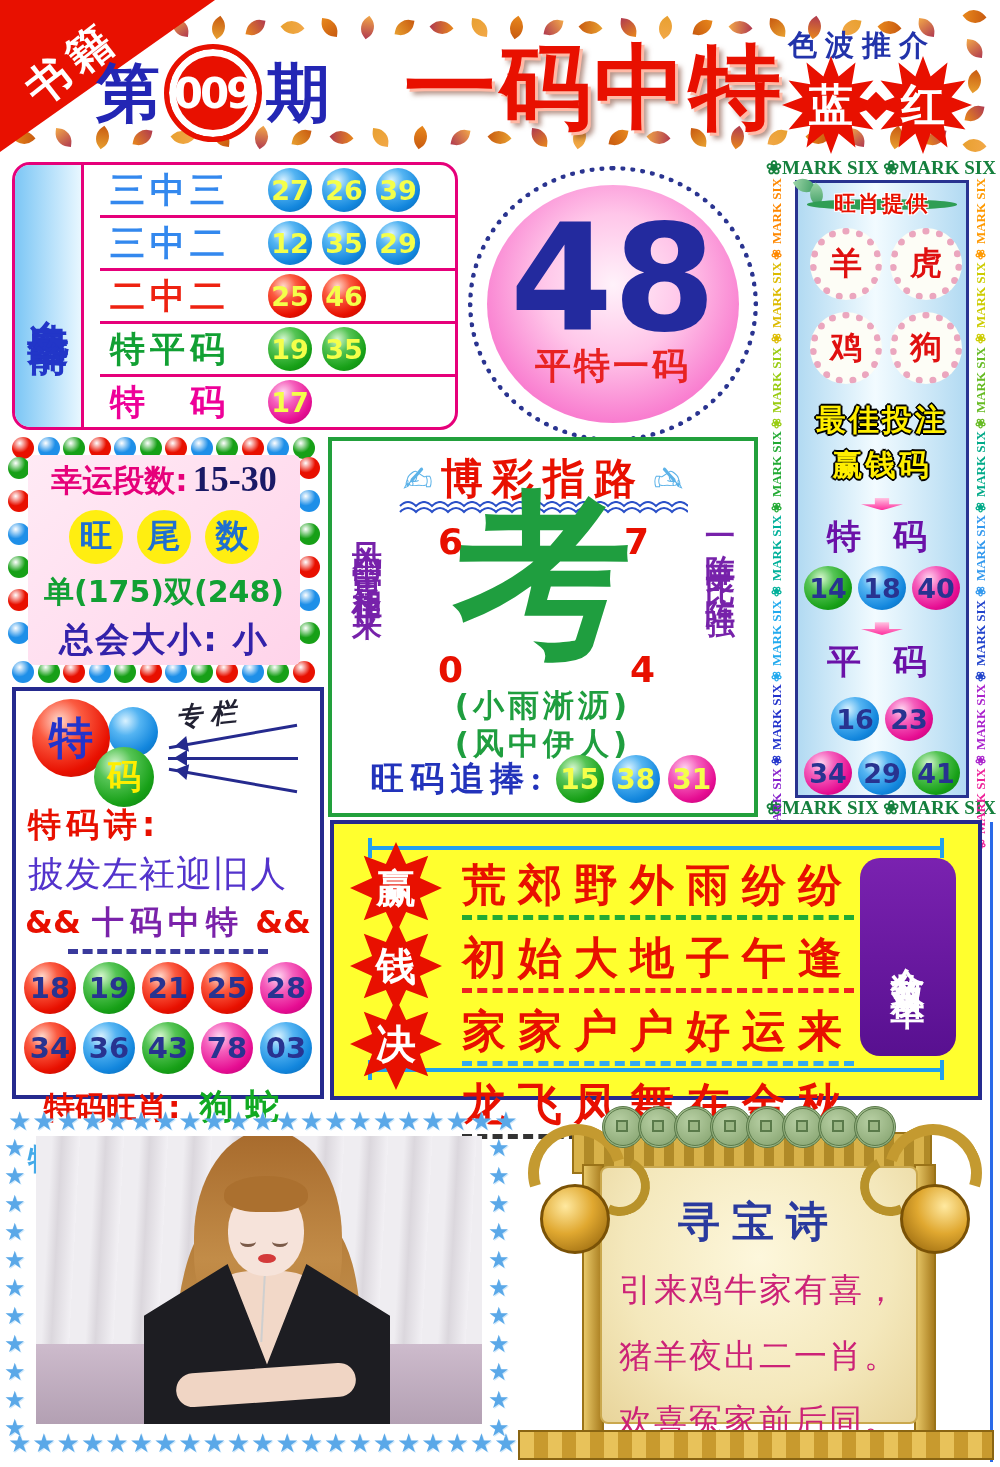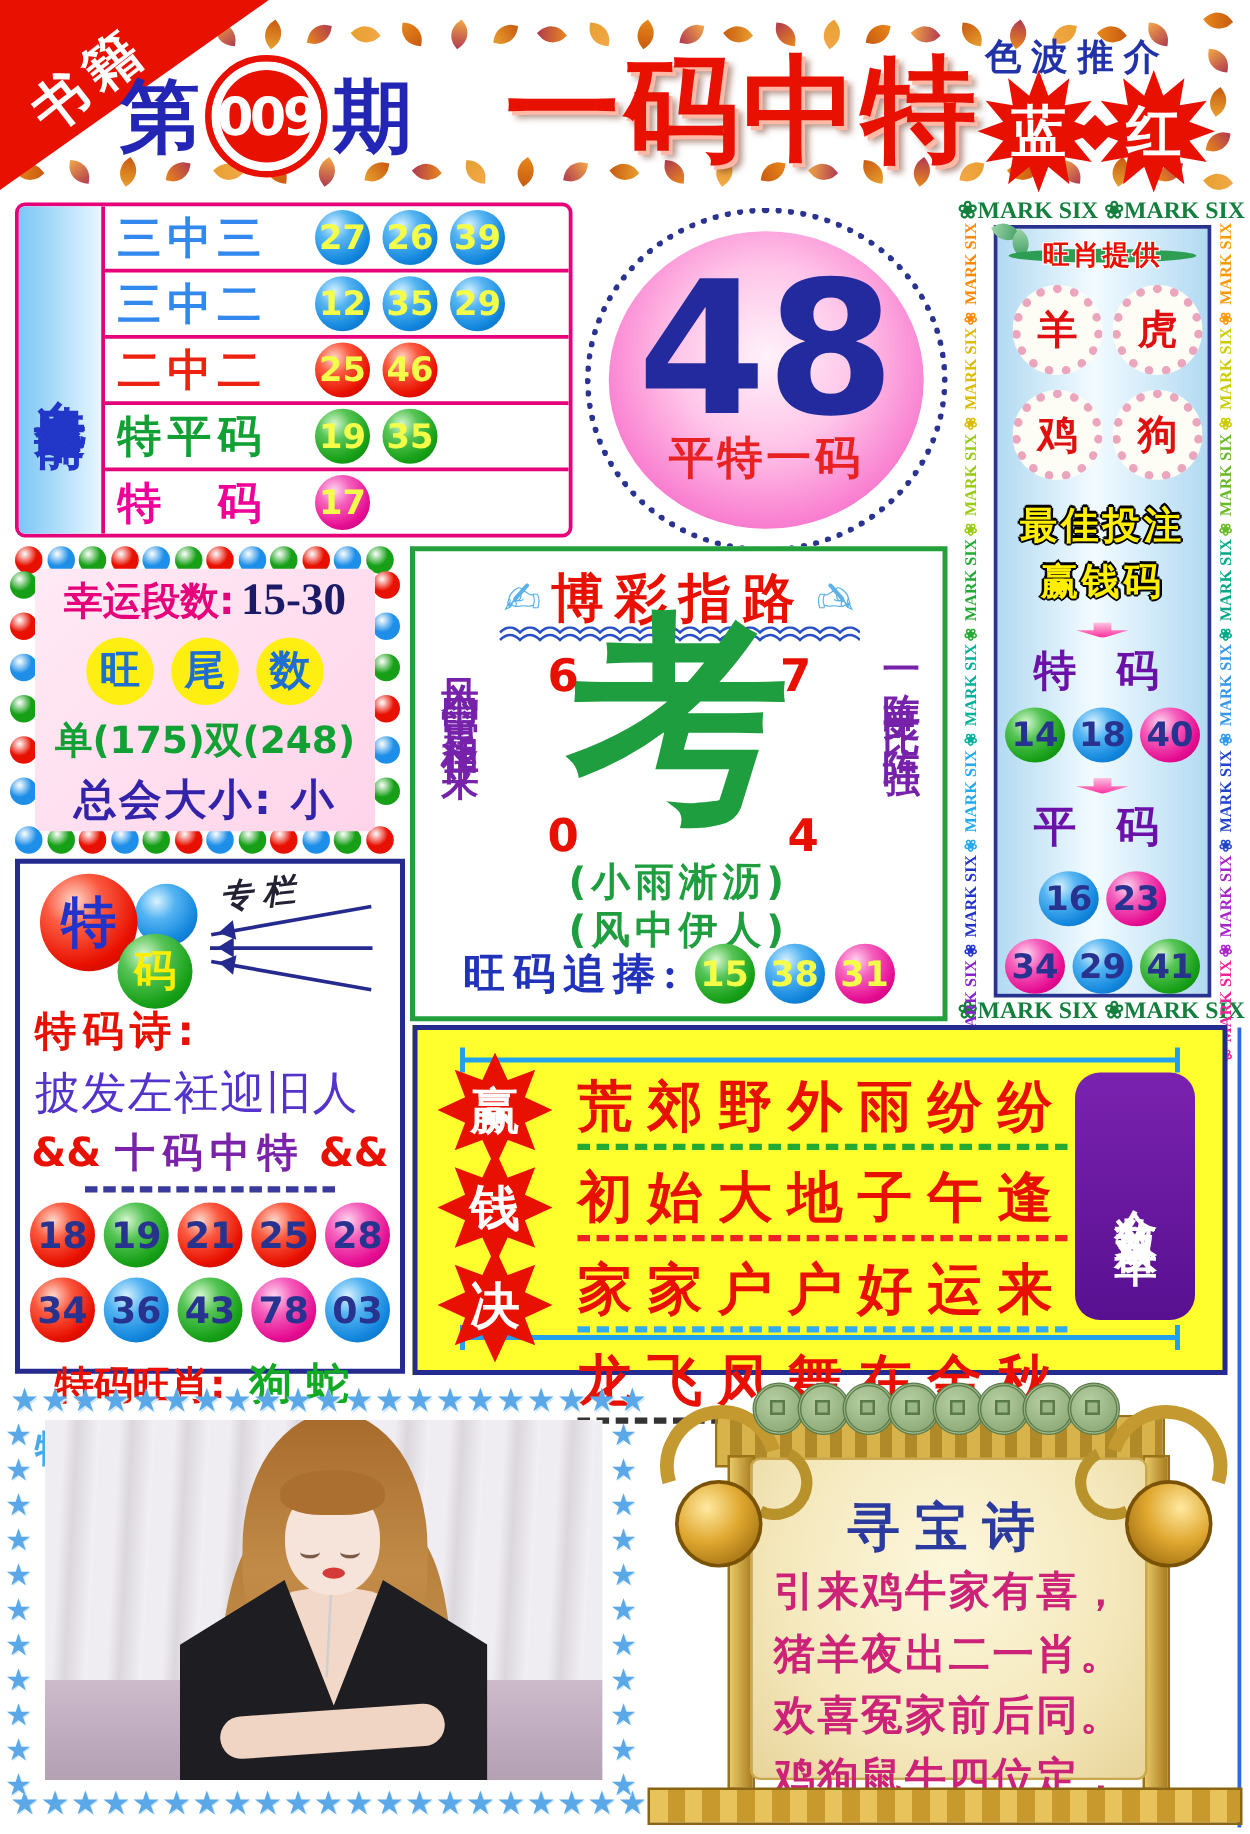--- a/index.html
+++ b/index.html
@@ -36,21 +36,21 @@
   .b-green{background:radial-gradient(circle at 35% 28%,#d8f7d0 0%,#55c455 30%,#17a017 68%,#0b7a10 100%);}
   .b-magenta{background:radial-gradient(circle at 35% 28%,#ffd6f0 0%,#f55fbc 30%,#e60d92 68%,#b0006c 100%);}
   .n-navy{color:#283390;}
   .sz44{width:44px;height:44px;font-size:27px;}
   .sz46{width:48px;height:44px;font-size:27px;}
   .sz48{width:48px;height:48px;font-size:28px;}
   .sz52{width:52px;height:52px;font-size:29px;}
 
   
   .ltable{position:absolute;left:12px;top:162px;width:440px;height:262px;border:3px solid #e6007a;
-          border-radius:8px;display:flex;overflow:hidden;background:#fff;}
+          border-radius:18px;display:flex;overflow:hidden;background:#fff;gap:16px;}
   .ltable-side{width:66px;background:linear-gradient(90deg,#7cc6f5,#e8f7ff);border-right:3px solid #e6007a;
           display:flex;align-items:center;justify-content:center;}
   .ltable-side span{writing-mode:vertical-rl;font-size:42px;font-weight:bold;color:#2236c8;letter-spacing:4px;}
   .ltable-rows{flex:1;display:flex;flex-direction:column;}
   .lrow{flex:1;display:flex;align-items:center;padding-left:10px;border-bottom:3px solid #e6007a;gap:10px;}
   .lrow:last-child{border-bottom:none;}
   .lrow .lbl{width:148px;font-size:35px;font-weight:bold;letter-spacing:5px;white-space:nowrap;}
 
   
   .feat{position:absolute;left:468px;top:166px;width:280px;height:266px;border:5px dotted #2a3490;
@@ -182,22 +182,22 @@
         background:repeating-linear-gradient(90deg,#e8c25a 0 14px,#c89a2e 14px 28px);}
   .t-beam{position:absolute;left:64px;right:64px;top:28px;height:38px;border:2px solid #9a7318;
         background:repeating-linear-gradient(90deg,#d8b24a 0 10px,#b08a28 10px 20px);}
   .t-pillar{position:absolute;top:60px;bottom:30px;width:18px;border:2px solid #9a7318;
         background:linear-gradient(90deg,#e8c868,#a87c1e);}
   .t-parch{position:absolute;left:92px;right:78px;top:62px;bottom:38px;border:2px solid #caa84e;border-radius:8px;
         background:radial-gradient(ellipse at 50% 35%,#fdf7dc 0%,#f4e8bc 60%,#e8d49a 100%);
         display:flex;flex-direction:column;align-items:center;}
   .t-title{margin-top:26px;color:#2a3a9e;font-size:42px;font-weight:bold;letter-spacing:12px;
         font-family:"Liberation Serif",serif;}
-  .t-line{color:#cc2277;font-size:33px;font-weight:bold;font-family:"Liberation Serif",serif;
-        line-height:1.5;letter-spacing:2px;white-space:nowrap;}
+  .t-line{color:#cc2277;font-size:33px;font-weight:normal;font-family:"Liberation Serif",serif;
+        line-height:1.5;letter-spacing:2px;white-space:nowrap;margin-top:16px;}
   .coins{position:absolute;left:50%;top:2px;transform:translateX(-50%);display:flex;z-index:4;}
   .coin{width:36px;height:36px;border-radius:50%;margin-left:-6px;border:3px double #5a7a4a;
         background:radial-gradient(circle at 40% 35%,#b8d0a4,#82a06c);position:relative;}
   .coin::after{content:"";position:absolute;left:11px;top:11px;width:8px;height:8px;background:#9ab684;border:2px solid #5a7a4a;}
   .dragon{position:absolute;top:22px;width:130px;height:150px;z-index:3;}
   .orb{position:absolute;left:26px;top:58px;width:64px;height:64px;border-radius:50%;border:3px solid #7a5206;
         background:radial-gradient(circle at 35% 30%,#ffe9a0,#e0a830 45%,#8a5c08);}
   .arc1{position:absolute;left:14px;top:-2px;width:76px;height:76px;border:11px solid #c49a30;border-radius:50%;
         border-color:#c49a30 transparent transparent #c49a30;transform:rotate(28deg);}
   .arc2{position:absolute;left:76px;top:30px;width:42px;height:42px;border:9px solid #b8922a;border-radius:50%;

